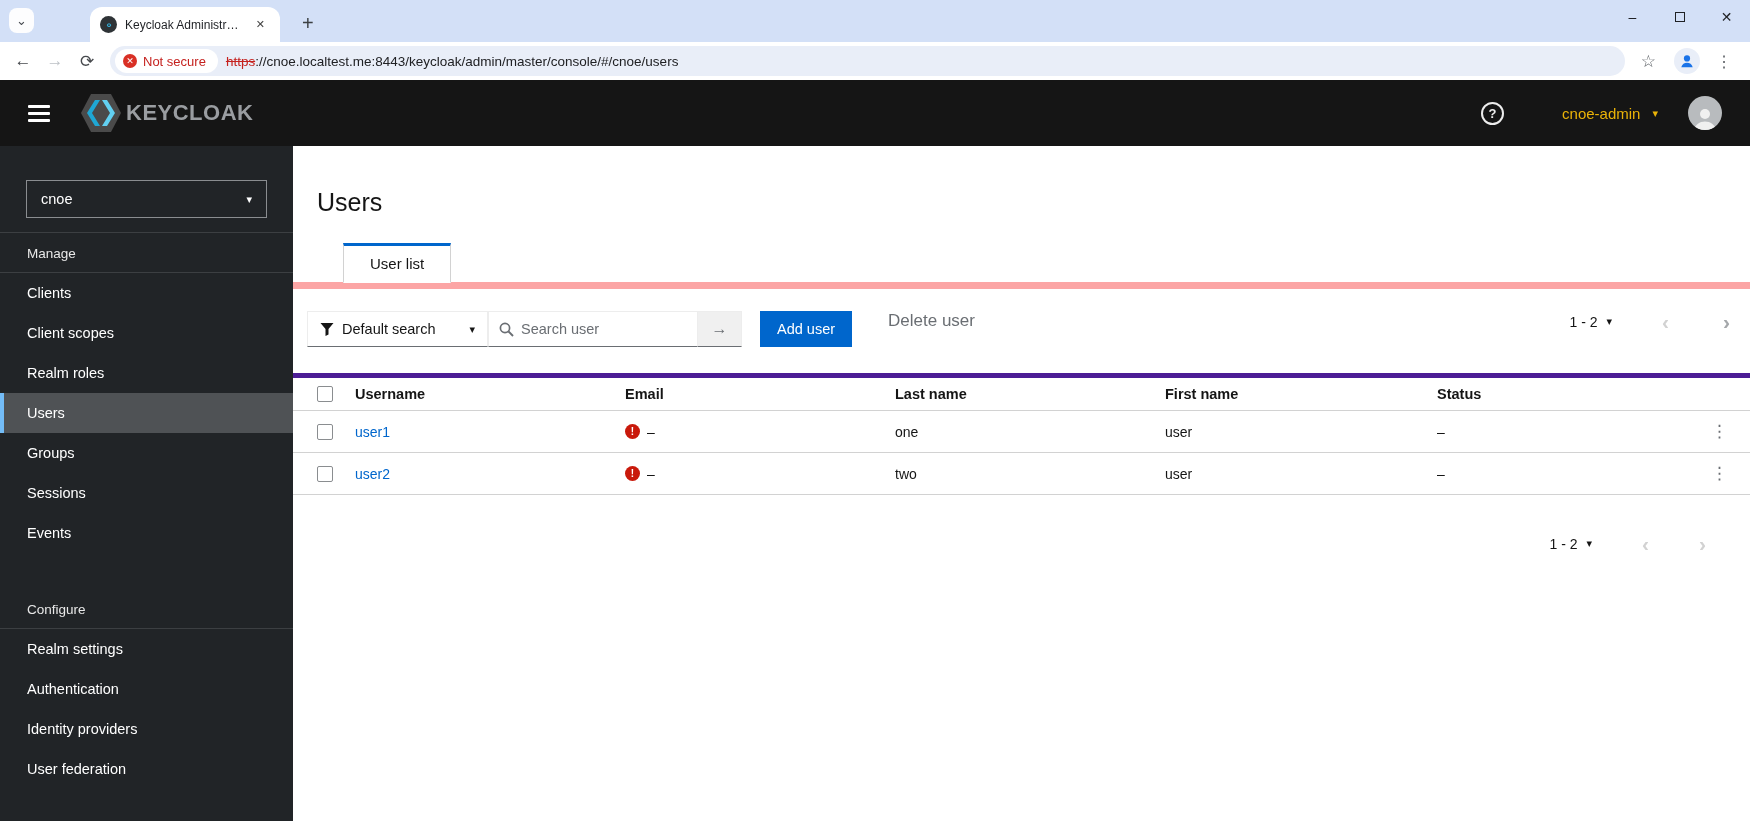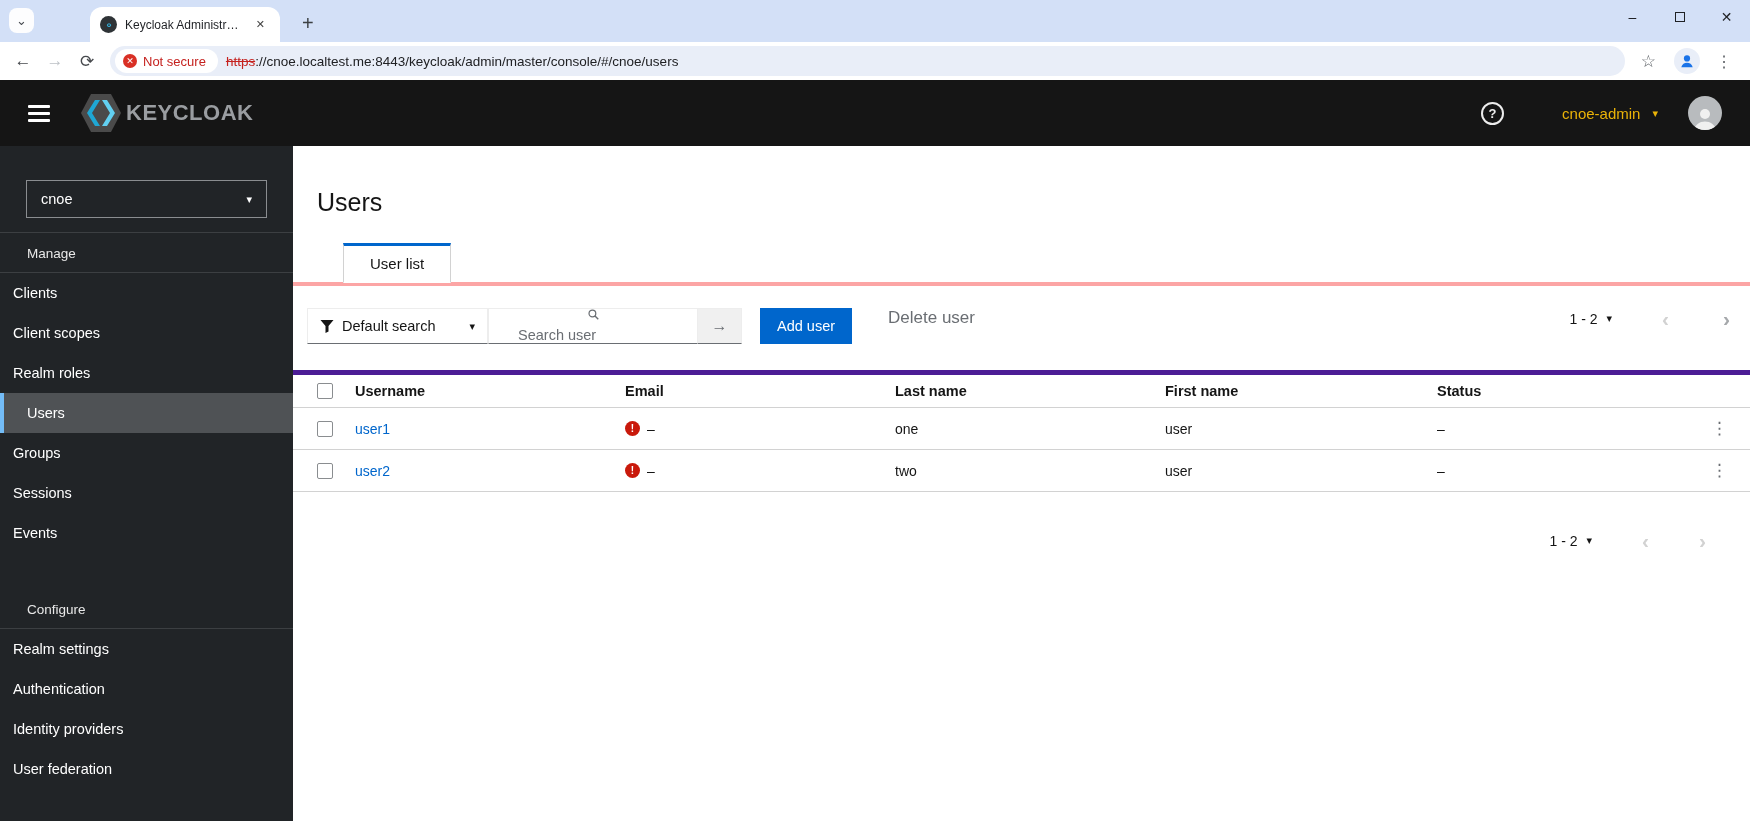--- a/index.html
+++ b/index.html
@@ -56,39 +56,39 @@
 
   
   .app { display:flex; height:675px; }
   .sidebar { width:293px; background:#212427; flex:none; display:flex; flex-direction:column; }
   .realm-select { margin:34px 26px 0; height:38px; border:1px solid #8a8d90; display:flex; align-items:center;
     justify-content:space-between; padding:0 14px; color:#fff; font-size:14.5px; cursor:pointer; }
   .realm-caret { color:#fff; font-size:11px; }
   .sidebar-divider { border-top:1px solid #3c3f42; margin-top:14px; }
   .nav-section-title { padding:13px 0 11px 27px; font-size:13.5px; color:#e8e8e8; }
   .nav-section-rule { border-top:1px solid #3c3f42; }
-  .nav-item { height:40px; display:flex; align-items:center; padding-left:13px; font-size:14.5px; color:#fff; cursor:pointer; }
+  .nav-item { height:40px; display:flex; align-items:center; padding-left:27px; font-size:14.5px; color:#fff; cursor:pointer; }
   .nav-item.active { background:#4f5255; border-left:4px solid #73bcf7; padding-left:23px; }
   .nav-gap { height:36px; }
 
   .main { flex:1; background:#fff; display:flex; flex-direction:column; }
   .page-header { padding:42px 24px 0; }
   .page-title { font-size:25px; font-weight:500; color:#151515; }
   .page-subtitle-row { margin-top:9px; display:flex; align-items:center; font-size:15px; color:#151515; }
   .learn-more { color:#0066cc; margin-left:15px; display:flex; align-items:center; gap:5px; text-decoration:none; cursor:pointer; }
 
-  .tabs { margin-top:26px; border-bottom:4px solid #fca5a5; padding-left:50px; }
+  .tabs { margin-top:26px; border-bottom:7px solid #fca5a5; padding-left:50px; }
   .tab-item { display:inline-block; background:#fff; border:1px solid #d2d2d2; border-bottom:1px solid #fff;
     border-top:3px solid #0066cc; padding:9px 26px 10px; font-size:15px; color:#151515; margin-bottom:-1px; cursor:pointer; }
 
   .toolbar { display:flex; align-items:flex-start; padding:22px 16px 0 14px; }
   .control { height:36px; background:#fff; border:1px solid #ededed; border-bottom:1px solid #6a6e73; display:flex; align-items:center; }
   .filter-select { width:181px; padding:0 12px; justify-content:space-between; cursor:pointer; font-size:14.5px; color:#151515; }
   .filter-left { display:flex; align-items:center; gap:8px; }
-  .search-box { width:210px; padding:0 10px; gap:7px;flex-direction:column; }
+  .search-box { width:210px; padding:0 10px; gap:7px; }
   .search-box input { border:none; outline:none; font-size:14.5px; color:#151515; width:150px; font-family:inherit; background:transparent; }
   .search-box input::placeholder { color:#6a6e73; opacity:1; }
   .search-go { width:44px; background:#f0f0f0; justify-content:center; font-size:16px; color:#6a6e73; cursor:pointer; border-left:none; }
   .btn-primary { margin-left:18px; height:36px; background:#0066cc; color:#fff; border:none; font-size:14.5px;
     padding:0 17px; cursor:pointer; font-family:inherit; }
   .btn-link-disabled { margin-left:36px; font-size:17px; color:#6a6e73; background:none; border:none; cursor:default; font-family:inherit; }
 
   .pagination { display:flex; align-items:center; font-size:14px; color:#151515;gap:8px; }
   .pagination .range-wrap { display:flex; align-items:center; gap:9px; cursor:pointer; }
   .pagination .caret { color:#151515; }

